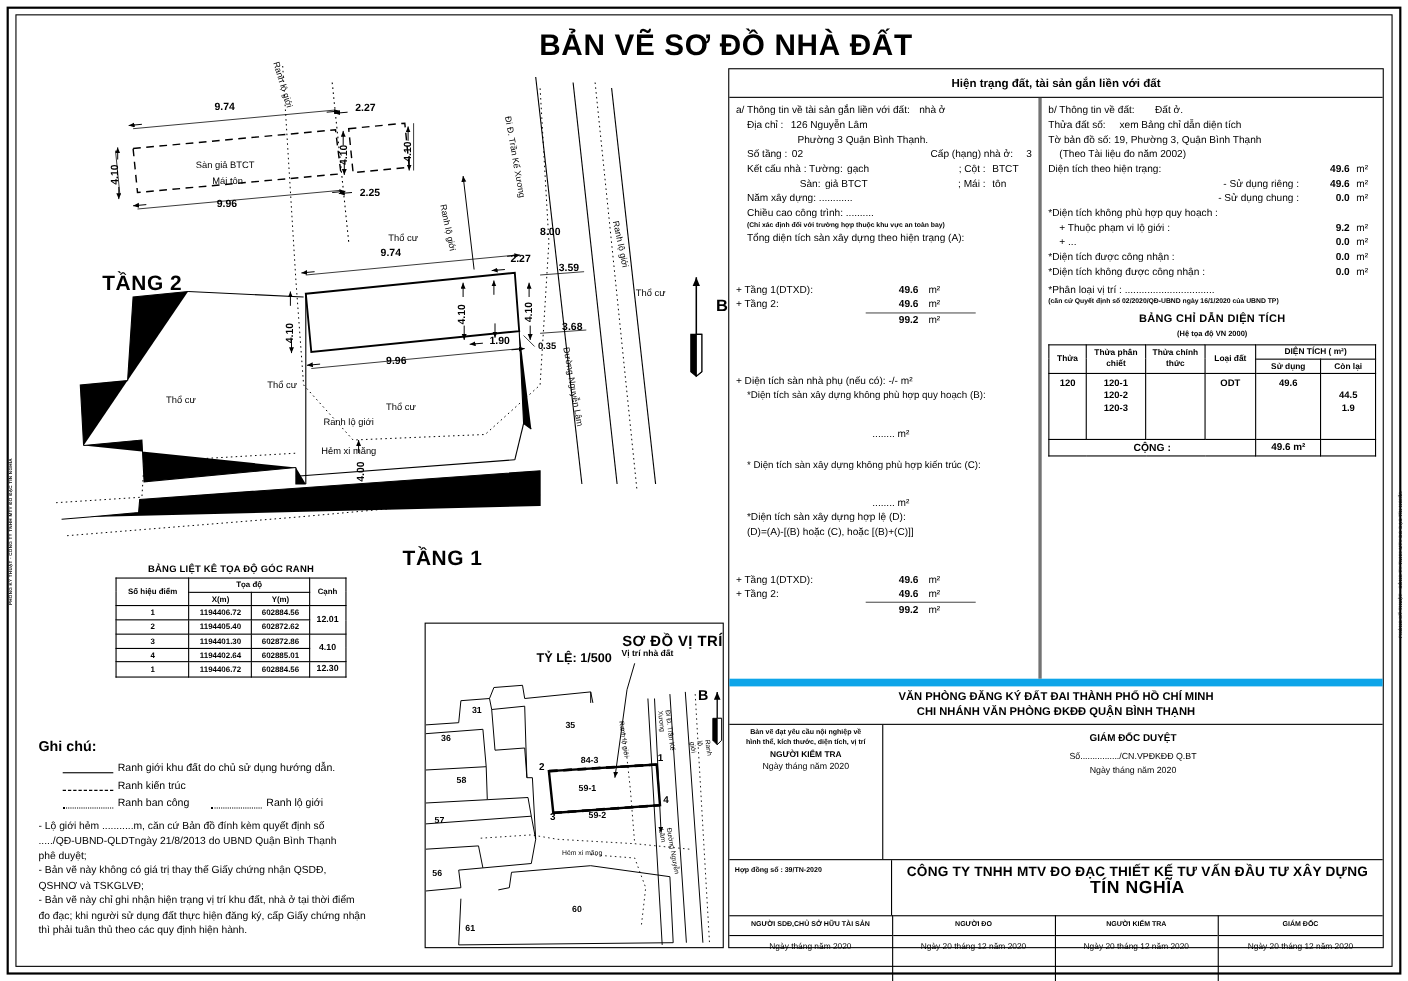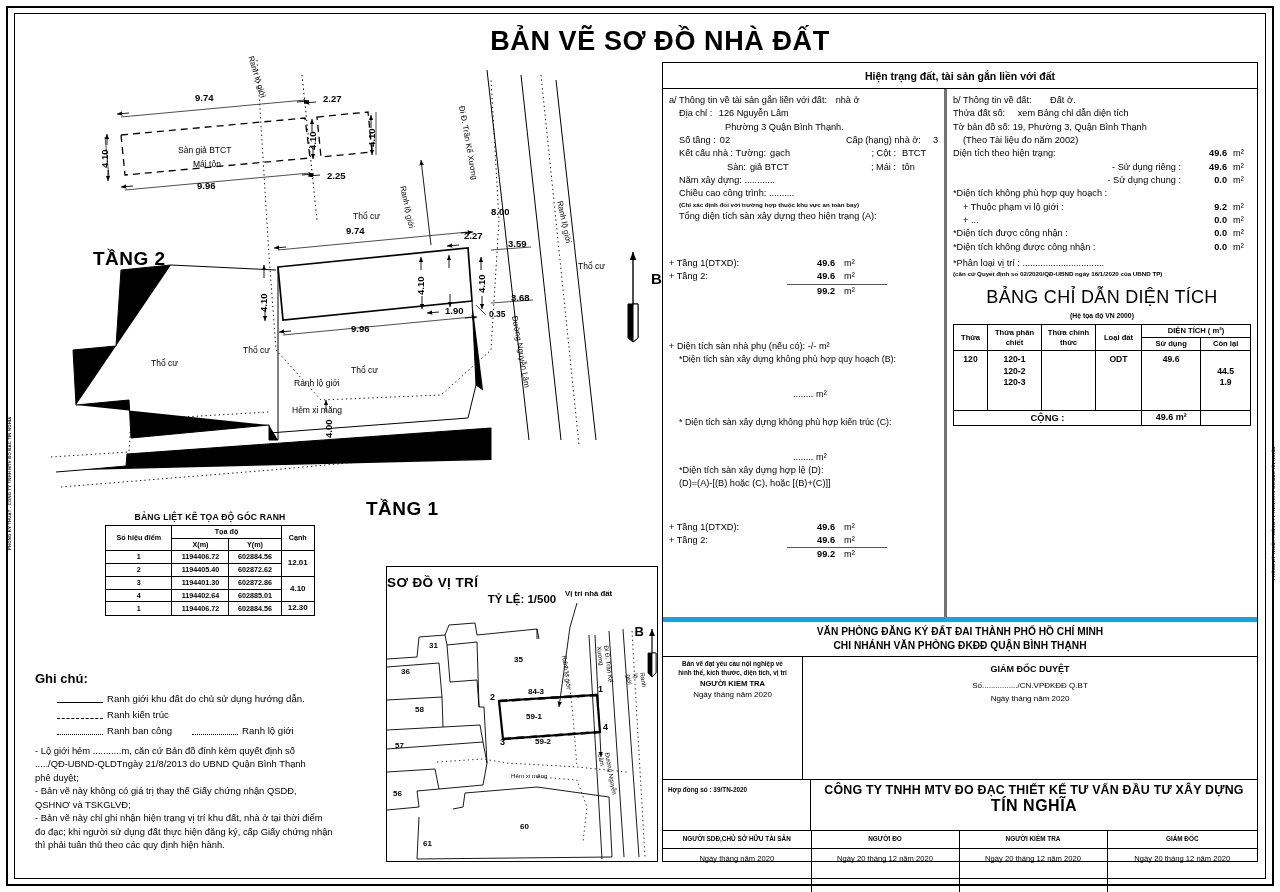--- a/index.html
+++ b/index.html
@@ -196,22 +196,22 @@
 
   
   .vrowb { display: flex; align-items: baseline; white-space: nowrap; }
   .vrowb .labb { flex: 1; }
   .vrowb .numb { width: 40px; text-align: right; font-weight: bold; }
   .vrowb .unitb { width: 24px; text-align: left; padding-left: 6px; }
 
   
   #bang-title {
     text-align: center;
-    font-size: 18px;
-    font-weight: normal;
+    font-size: 10px;
+    font-weight: bold;
     letter-spacing: .3px;
     margin-top: 5px;
   }
   #bang-sub { text-align: center; font-size: 6.8px; font-weight: bold; margin-bottom: 4px; }
   #area-table {
     border-collapse: collapse;
     width: 100%;
     font-size: 8px;
     font-weight: bold;
     text-align: center;
@@ -220,21 +220,21 @@
     border: 1px solid #000;
     padding: 1px 2px;
     line-height: 1.3;
   }
   #area-table .hd { font-size: 7.6px; }
   #area-table td.body { height: 60px; vertical-align: top; padding-top: 3px; font-size: 8.6px; }
   #area-table td.body .stack div { line-height: 1.35; }
 
   
   #office {
-    border-top: 5px solid #0ea5e9;
+    border-top: 7px solid #0ea5e9;
   }
   #office-title {
     text-align: center;
     font-size: 10.2px; font-weight: bold;
     line-height: 1.35;
     padding: 3px 2px;
     border-bottom: 1px solid #000;
   }
   #office-cols { display: flex; height: 122px; }
   #off-left { width: 140px; border-right: 1px solid #000; padding: 3px; text-align: center; }
@@ -266,21 +266,21 @@
   #loc-map {
     position: absolute;
     left: 386px; top: 566px;
     width: 272px; height: 296px;
     border: 1px solid #000;
     overflow: hidden;
   }
   #loc-map svg { position: absolute; left: 0; top: 0; }
   #loc-title {
     position: absolute; left: 0; right: 0; top: 8px;
-    text-align: left; font-size: 13.5px; font-weight: bold; letter-spacing: .4px;
+    text-align: right; font-size: 13.5px; font-weight: bold; letter-spacing: .4px;
   }
   #loc-scale {
     position: absolute; left: 0; right: 0; top: 26px;
     text-align: center; font-size: 11.5px; font-weight: bold;
   }
   .loc-num { position: absolute; font-size: 8px; font-weight: bold; }
   .loc-lbl { position: absolute; font-size: 6.2px; }
   .loc-pt { position: absolute; font-size: 9px; font-weight: bold; }
   #loc-b { position: absolute; right: 13px; top: 57px; font-size: 13px; font-weight: bold; }
   #vitri-lbl { position: absolute; left: 178px; top: 22px; font-size: 7.8px; font-weight: bold; }

